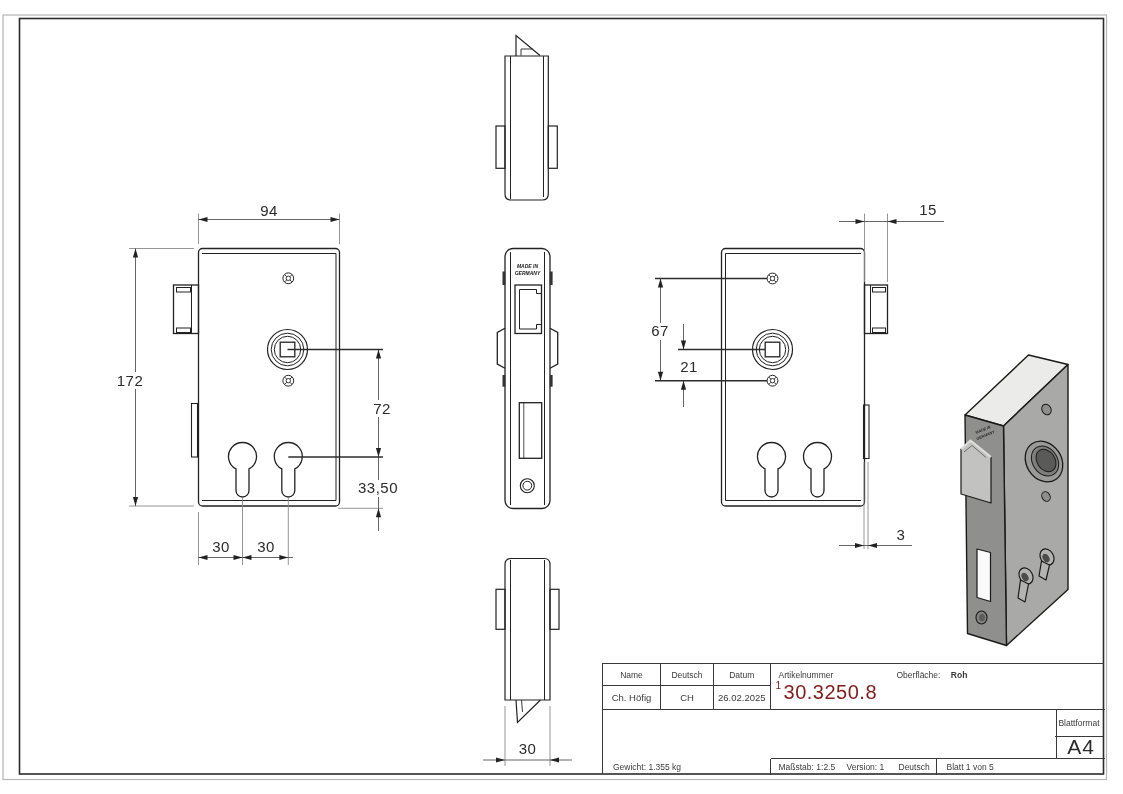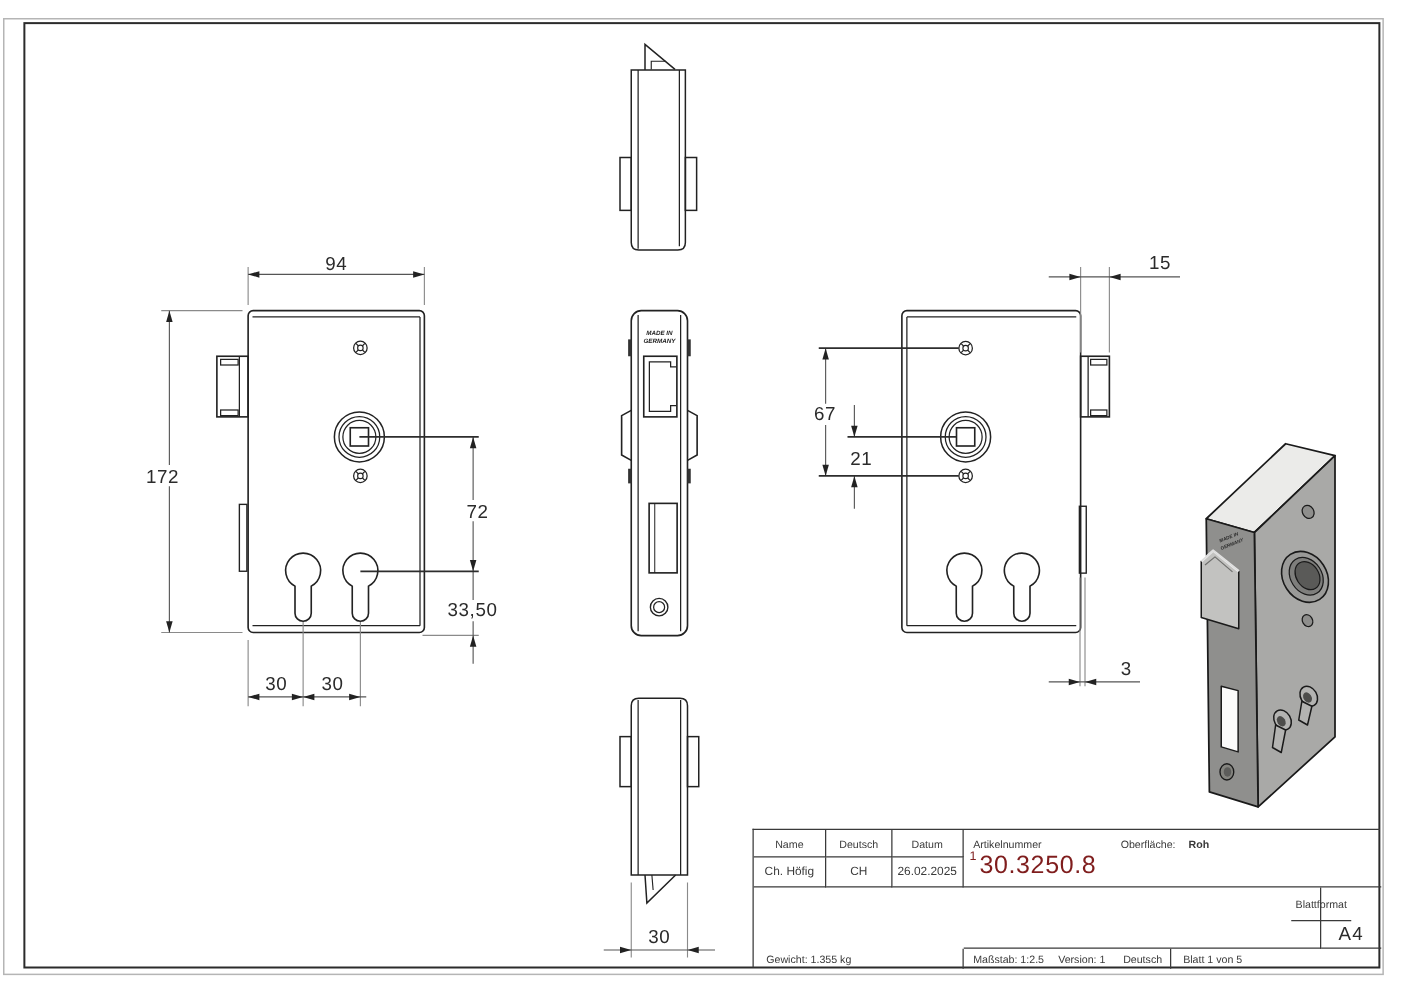--- a/index.html
+++ b/index.html
@@ -19,21 +19,21 @@
   .cell.noB{border-bottom:none;}
   .cell.left{justify-content:flex-start;}
   .artcell{position:absolute;left:167.5px;top:0;width:334.5px;height:45.5px;box-sizing:border-box;
       border-bottom:1.1px solid #3a3a3a;}
   .artlabel{position:absolute;left:8px;top:6px;font-size:8.5px;}
   .surface{position:absolute;left:126px;top:6px;font-size:8.5px;}
   .surface b{font-weight:bold;margin-left:8px;}
   .artnum{position:absolute;left:5px;top:16px;font-size:20px;color:#7f1d1d;letter-spacing:.5px;}
   .artnum .sup{font-size:10px;vertical-align:10px;margin-right:2px;}
   .wk{position:absolute;left:10px;}
-  .a4{font-size:15px;color:#2b2b2b;letter-spacing:1px;}
+  .a4{font-size:21px;color:#2b2b2b;letter-spacing:1px;}
   .r4span{position:absolute;top:50%;transform:translateY(-50%);white-space:nowrap;}
 </style>
 </head>
 <body>
 
 <div class="sheet">
 
 <svg class="linework" width="1123" height="794" viewBox="0 0 1123 794">
 
   <rect x="3" y="15" width="1103.5" height="764.5" fill="none" stroke="#b5b5b5" stroke-width="1.2"></rect>
@@ -273,21 +273,21 @@
     <span class="surface">
       <span>Oberfläche:</span>
       <b>Roh</b>
     </span>
     <span class="artnum">
       <span class="sup">1</span><span>30.3250.8</span>
     </span>
   </div>
 
   <div class="cell" style="left:167.5px;top:45.5px;width:286.5px;height:49px"></div>
-  <div class="cell" style="left:430px;top:45.5px;width:48px;height:27px;border-right:none">Blattformat</div>
+  <div class="cell" style="left:452px;top:45.5px;width:48px;height:27px;border-right:none">Blattformat</div>
   <div class="cell a4" style="left:454px;top:72.5px;width:48px;height:22px;border-right:none">A4</div>
 
   <div class="cell left noB" style="left:0;top:94.5px;width:167.5px;height:16.5px;padding-left:10px">Gewicht: 1.355 kg</div>
   <div class="cell noB" style="left:167.5px;top:94.5px;width:166px;height:16.5px">
     <span class="r4span" style="left:8px">Maßstab: 1:2.5</span>
     <span class="r4span" style="left:76px">Version: 1</span>
     <span class="r4span" style="left:128px">Deutsch</span>
   </div>
   <div class="cell left noB noR" style="left:333.5px;top:94.5px;width:168.5px;height:16.5px;padding-left:10px">Blatt 1 von 5</div>
 </div>

